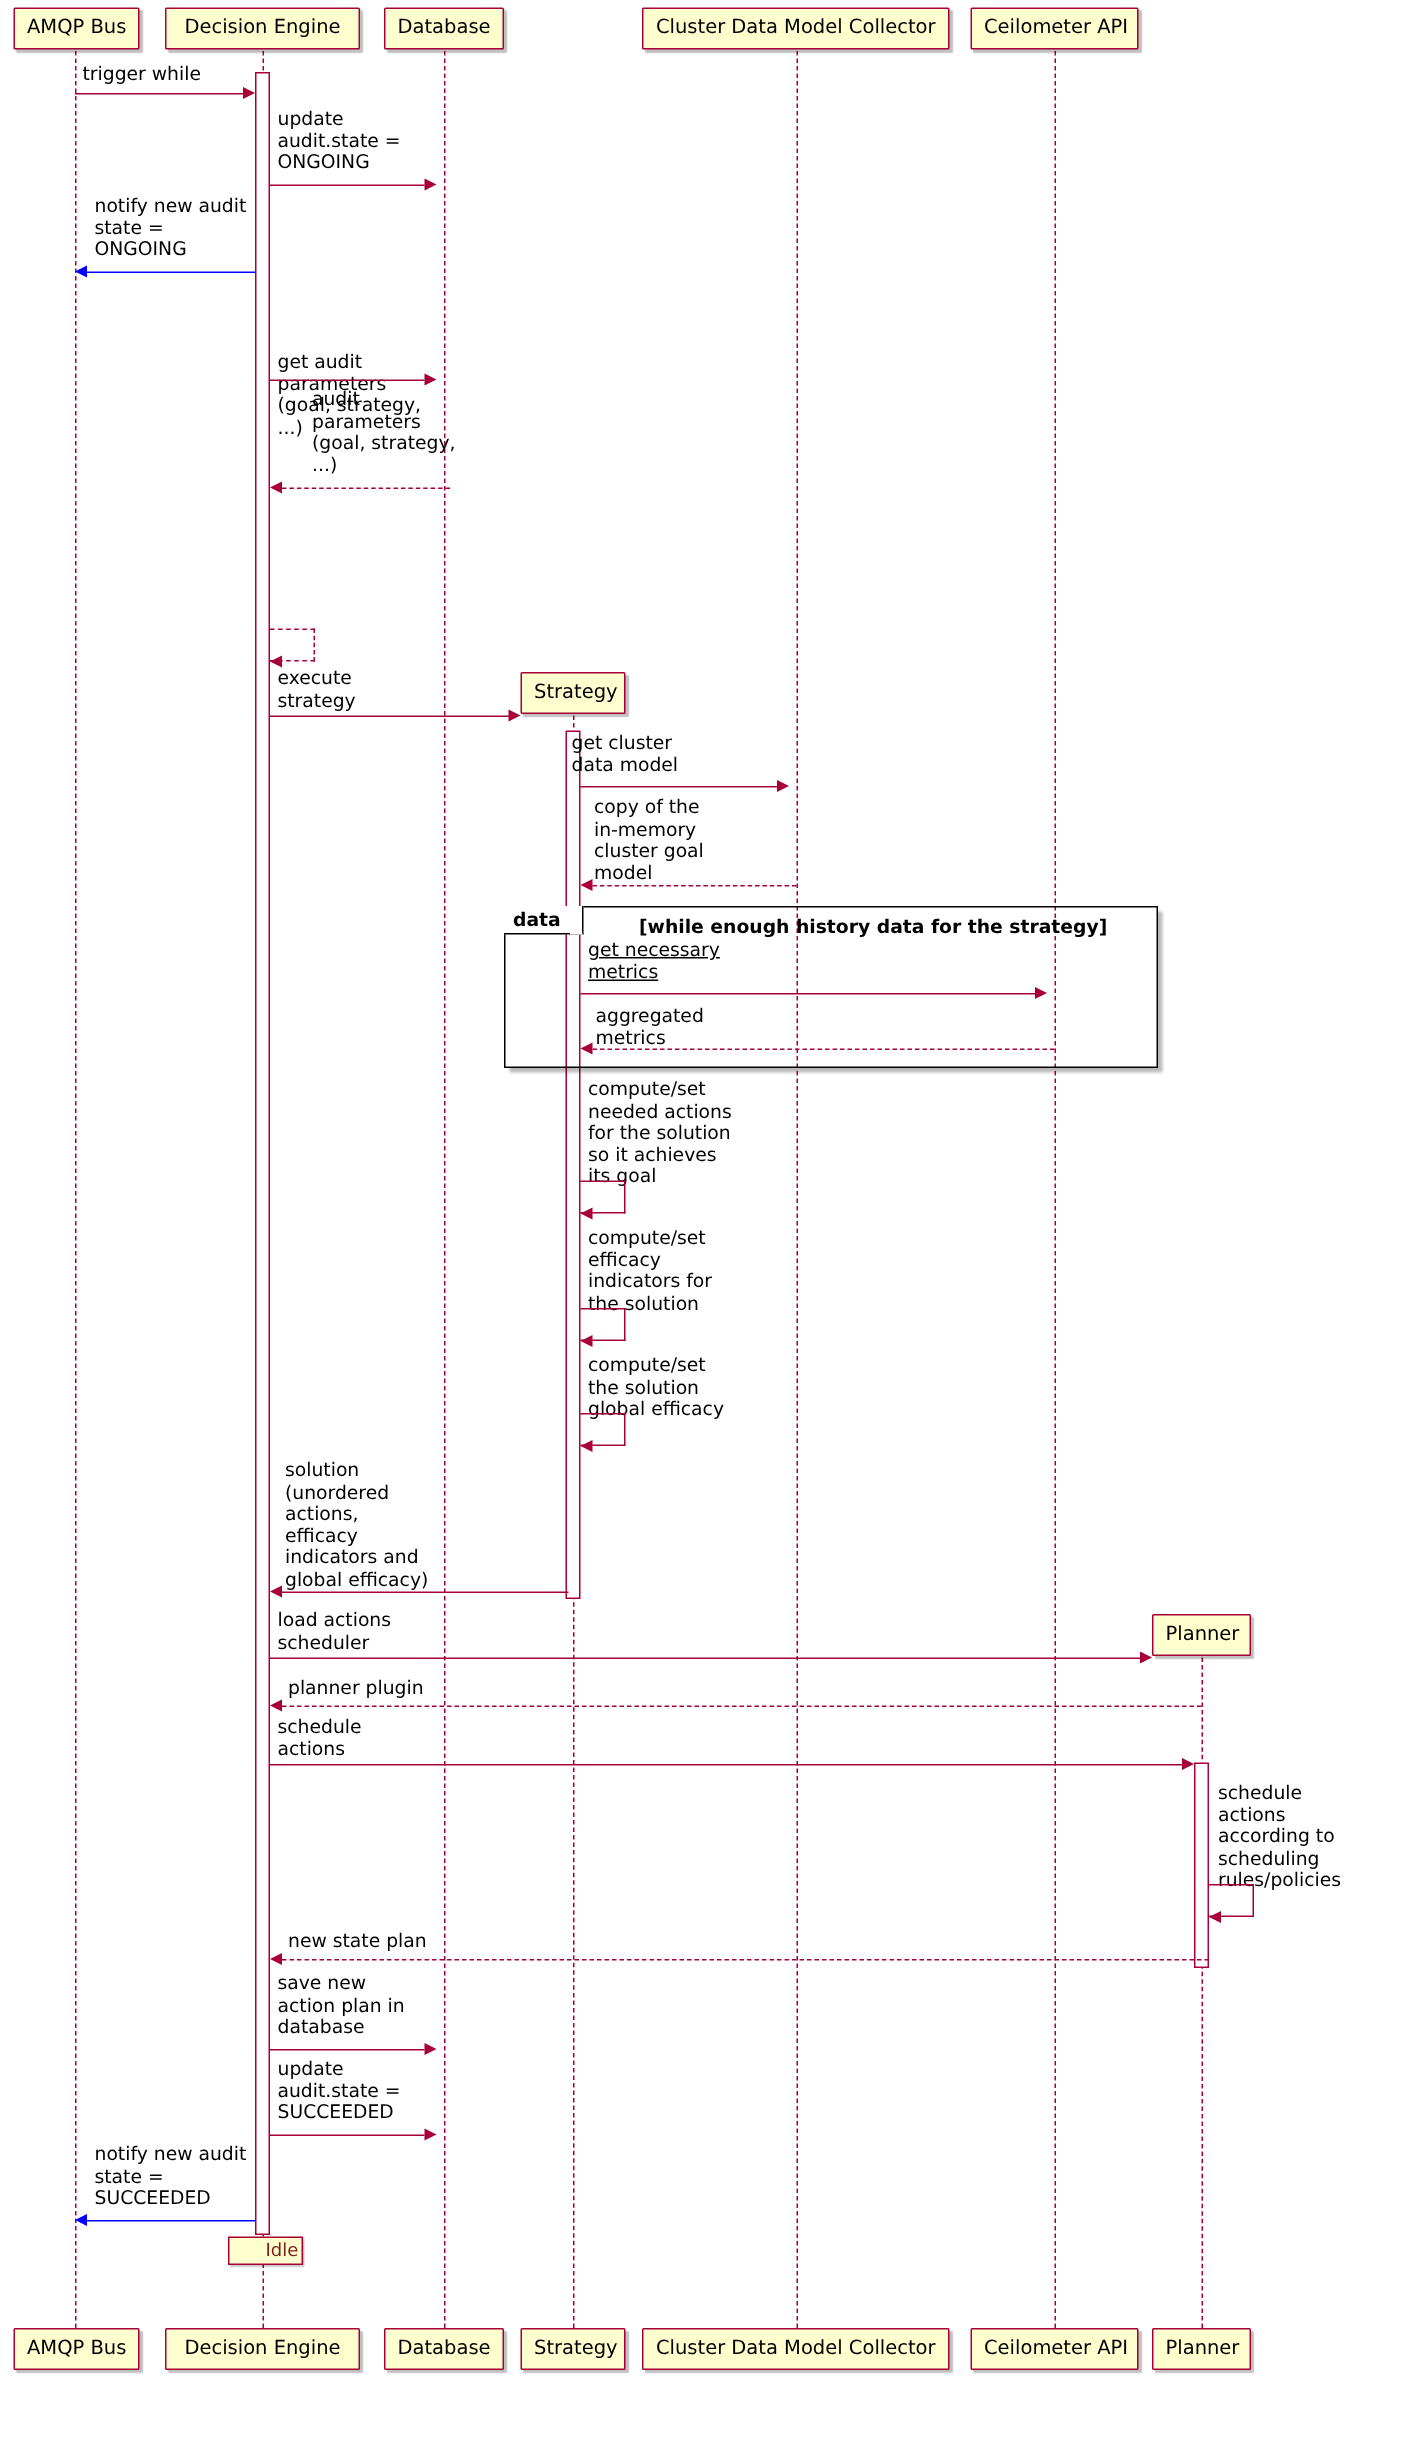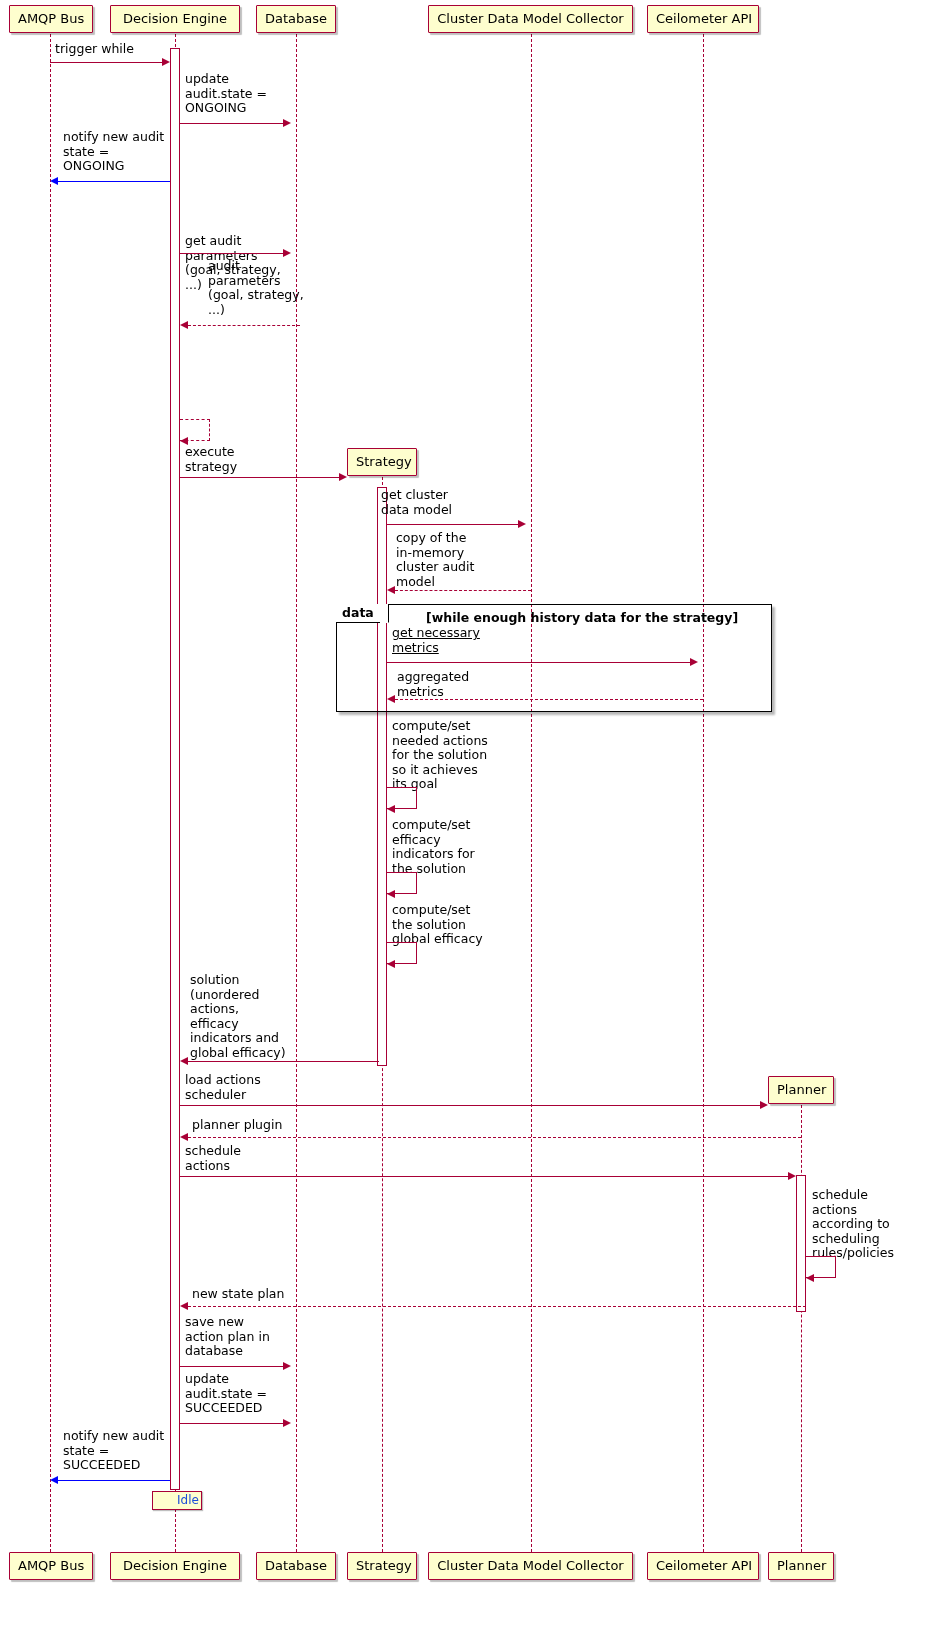--- a/index.html
+++ b/index.html
@@ -124,21 +124,21 @@
     font-size: 12.5px;
     font-weight: bold;
     color: #000000;
     white-space: nowrap;
   }
   .end-marker {
     position: absolute;
     box-sizing: border-box;
     background: #FEFECE;
     border: 1px solid #A80036;
-    color: #1d4ed8;
+    color: #7f1d1d;
     font-size: 12px;
     text-align: center;
     line-height: 17px;
     height: 19px;
     padding: 0 24px;
     box-shadow: 1px 1px 1px rgba(0,0,0,0.25);
   }
 </style>
 </head>
 <body>
@@ -218,21 +218,21 @@
   <div class="arrow-line" style="left:180px; top:477px; width:161px;"></div>
   <div class="arrow-head right" style="left:339px; top:473px;"></div>
 
   <div class="msg-label" style="left:381px; top:488px; width:120px;">get cluster
 data model</div>
   <div class="arrow-line" style="left:387px; top:524px; width:131px;"></div>
   <div class="arrow-head right" style="left:518px; top:520px;"></div>
 
   <div class="msg-label" style="left:396px; top:531px; width:118px;">copy of the
 in-memory
-cluster audit
+cluster goal
 model</div>
   <div class="arrow-line dashed" style="left:395px; top:590px; width:136px;"></div>
   <div class="arrow-head left" style="left:387px; top:586px;"></div>
 
   <div class="loop-frame" style="left:336px; top:604px; width:436px; height:108px;"></div>
   <div class="loop-tab" style="left:336px; top:604px;">
     <span>data</span>
   </div>
   <div class="loop-guard" style="left:426px; top:610px;">[while enough history data for the strategy]</div>
 

